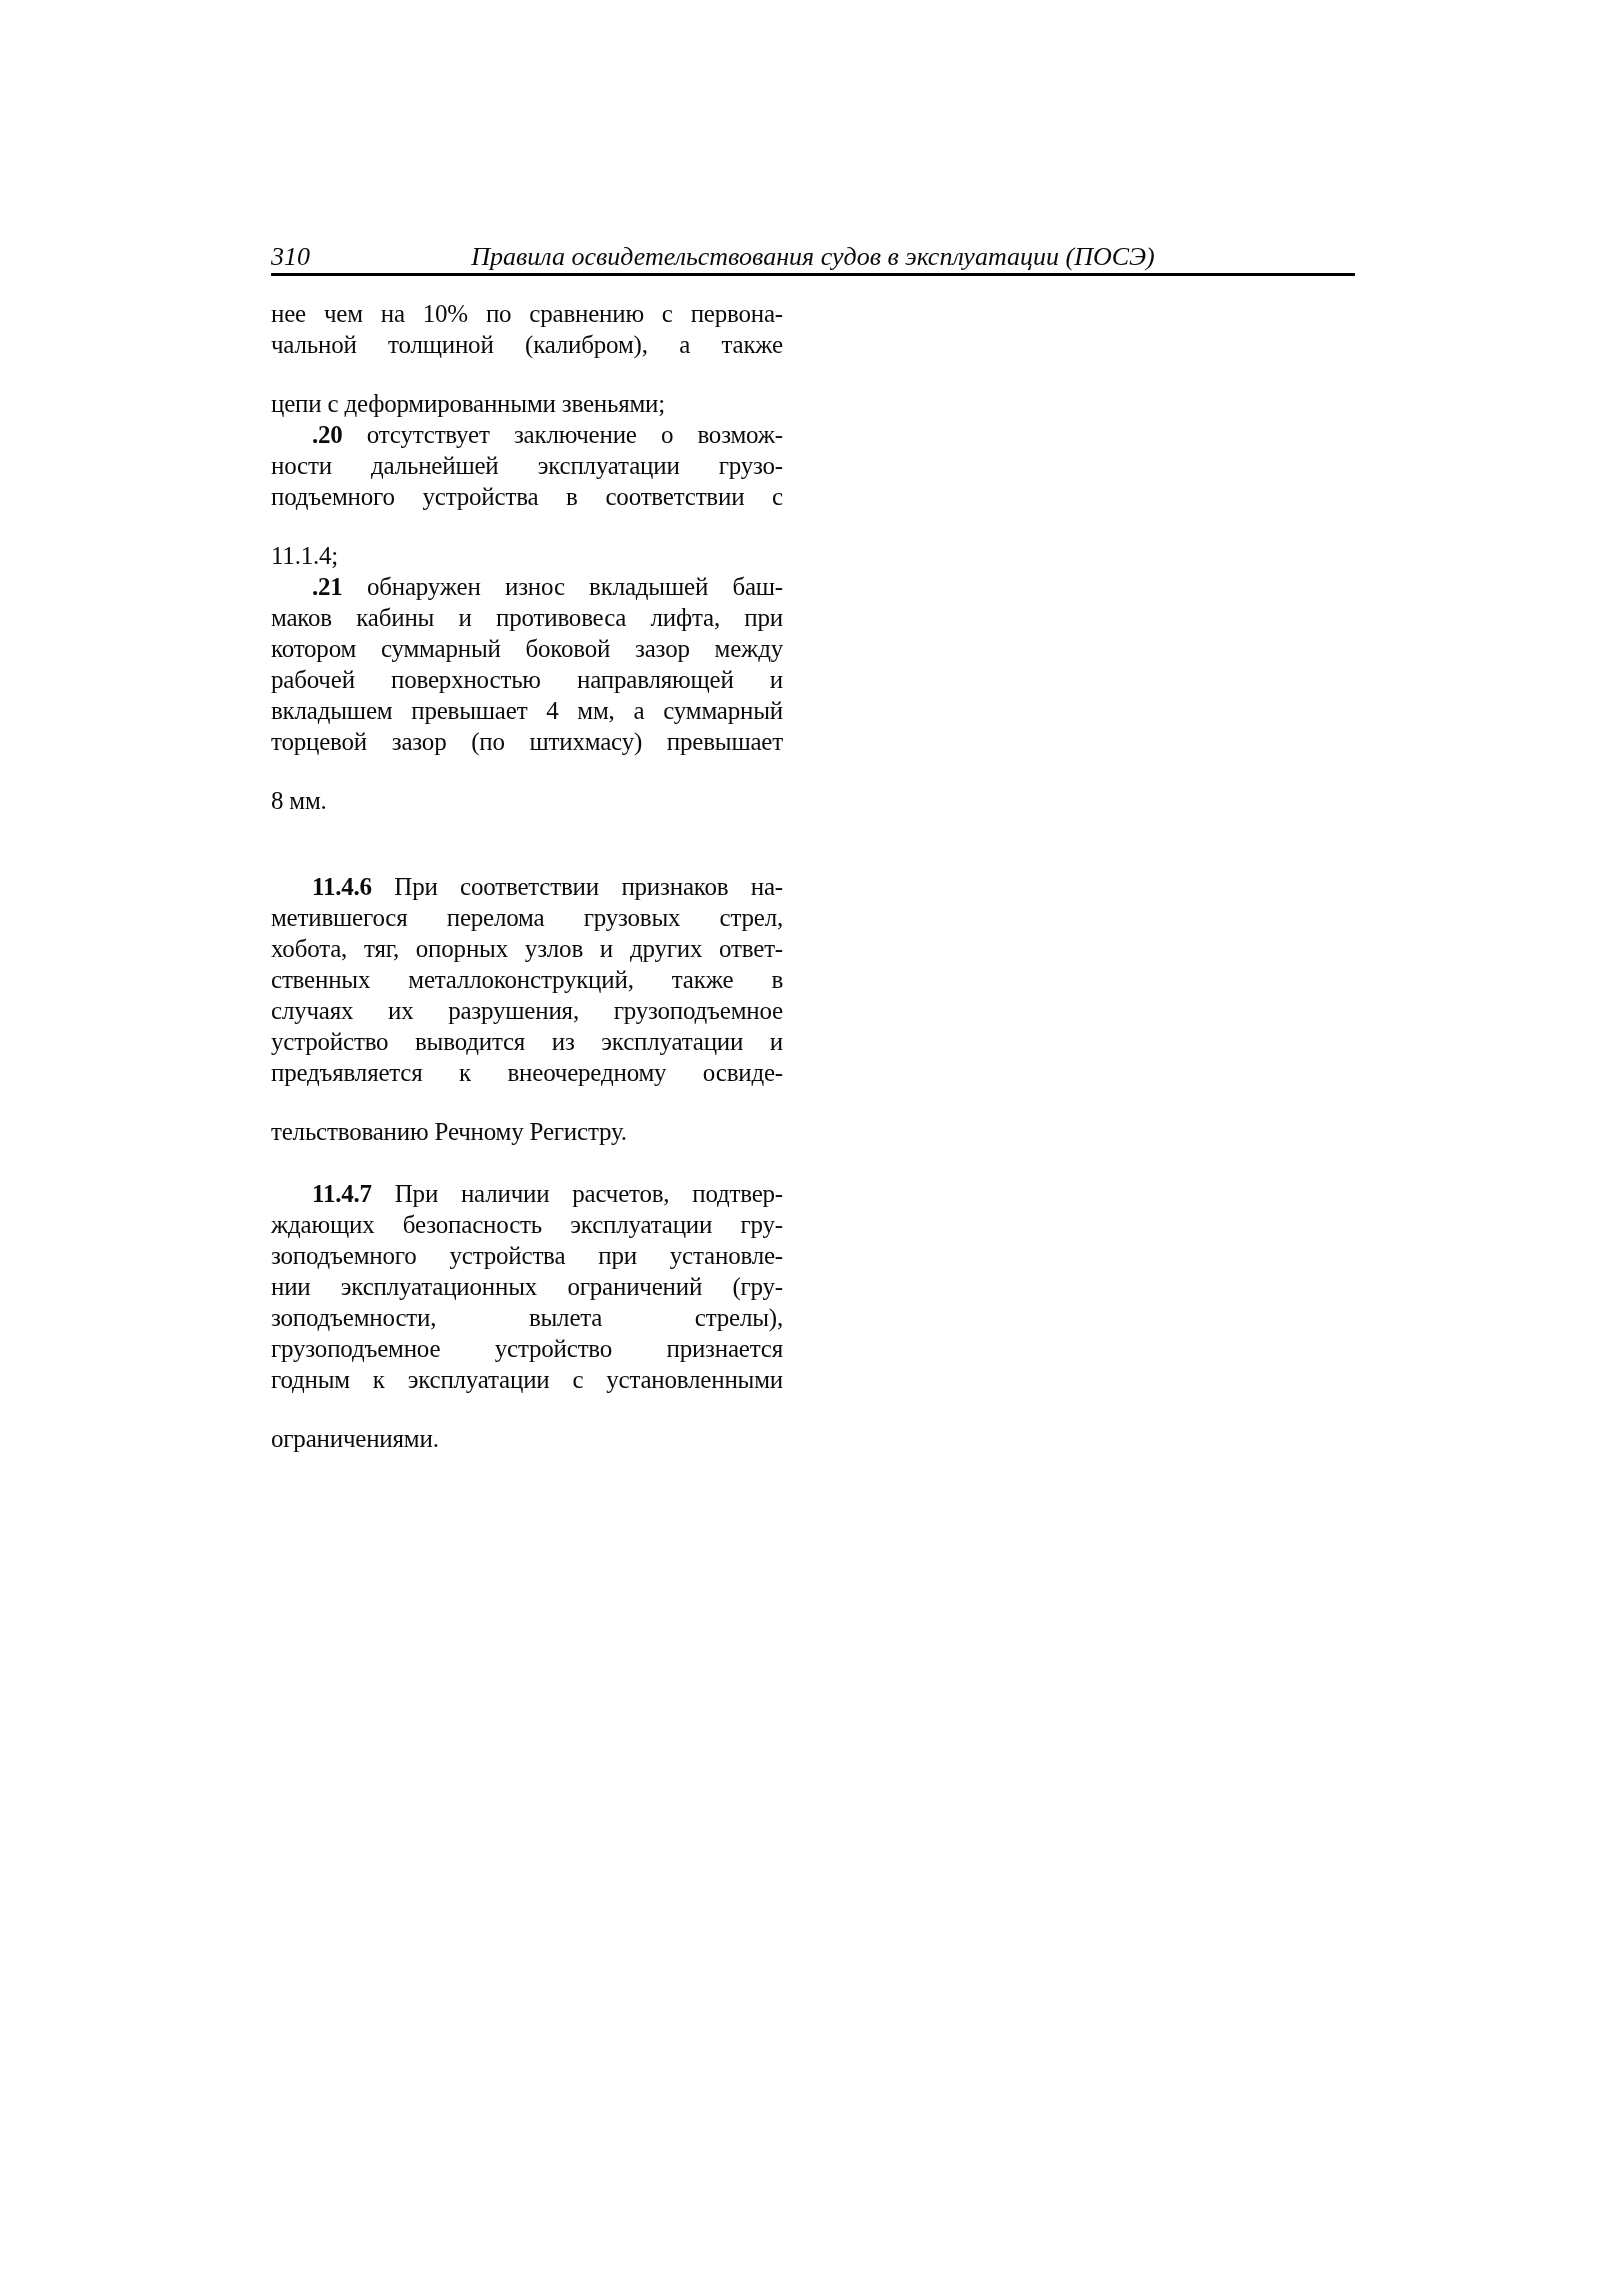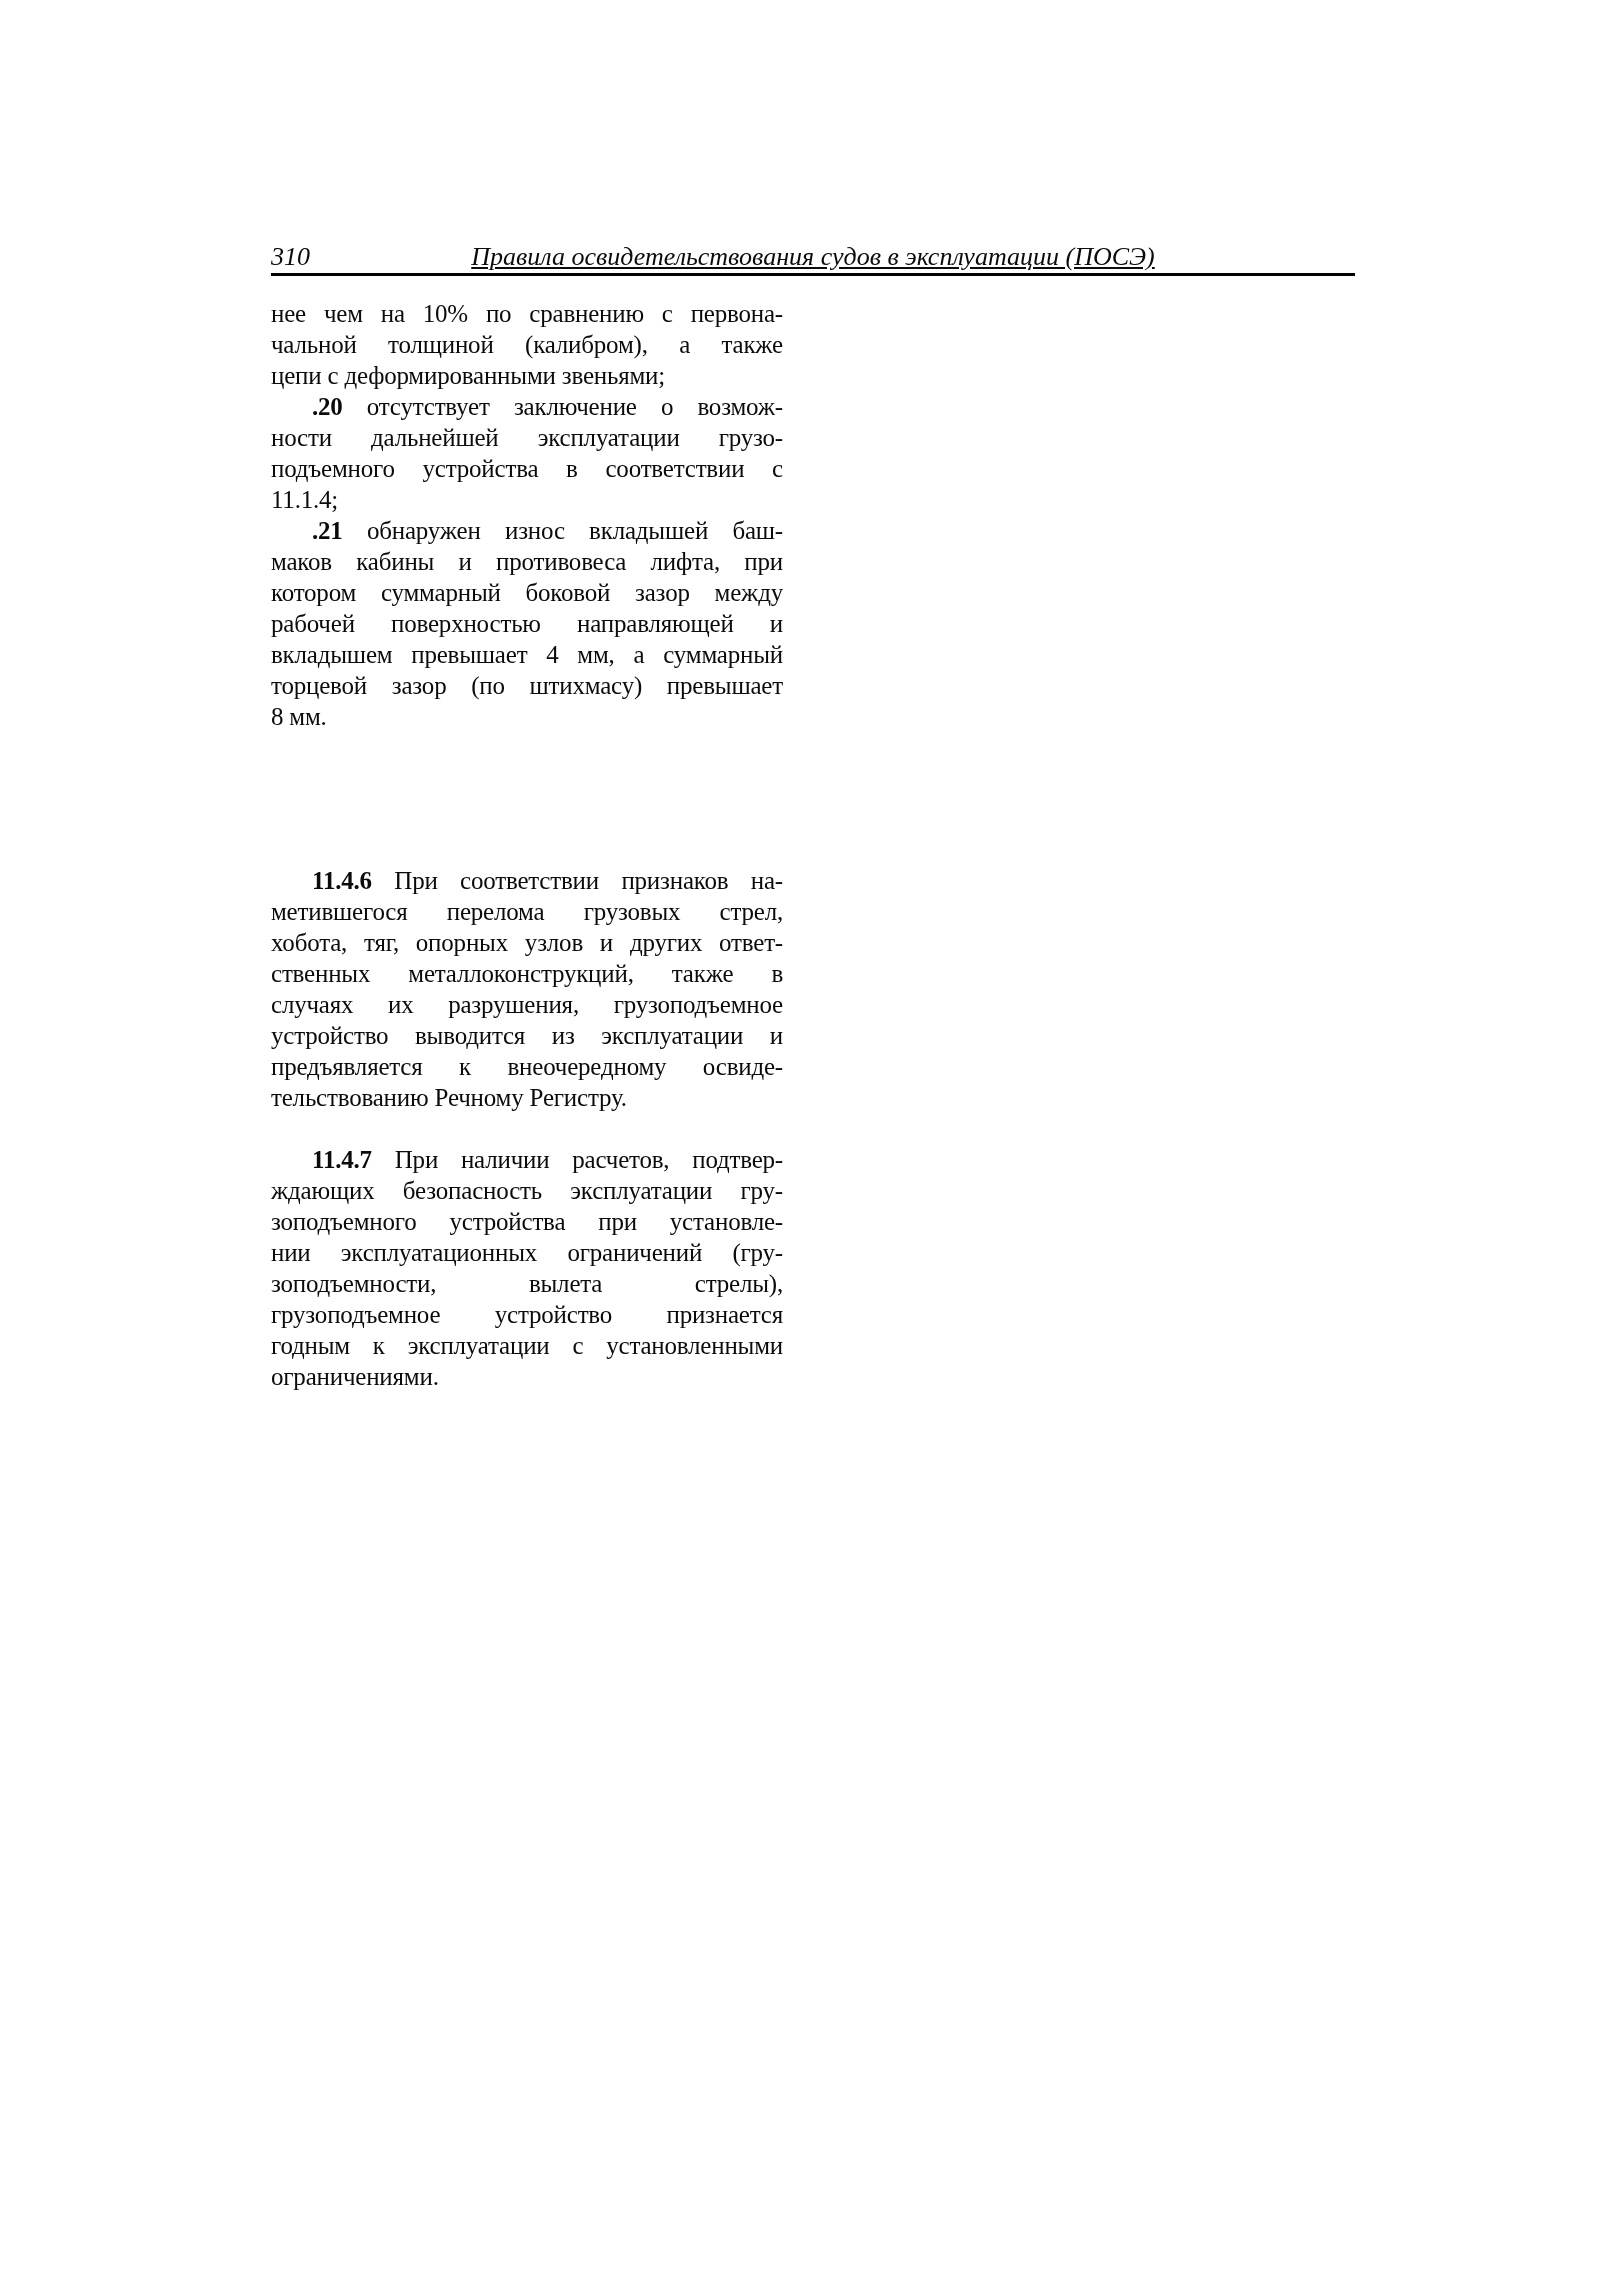--- a/index.html
+++ b/index.html
@@ -29,21 +29,20 @@
   }
   .page-header .page-number {
     position: absolute;
     left: 0;
     top: 0;
   }
   .page-header .running-title {
     display: block;
     text-align: center;
     width: 100%;
-    text-decoration: underline;
   }
   .header-rule {
     position: absolute;
     left: 271px;
     top: 273px;
     width: 1084px;
     height: 3.3px;
     background: #000000;
   }
   .text-columns {
@@ -63,21 +62,21 @@
   }
   .paragraph { margin: 0; }
   .paragraph.spaced { margin-top: 31px; }
   .line {
     height: 31px;
     line-height: 31px;
     text-align: justify;
     text-align-last: justify;
     white-space: normal;
   }
-  .line.last { text-align-last: left; }
+  .line.last { text-align-last: left; margin-top: 28px; }
   .line.indent { text-indent: 41px; }
   .bold { font-weight: bold; }
 </style>
 </head>
 <body>
 
 <div class="page">
 
   <div class="page-header">
     <span class="page-number">310</span>

